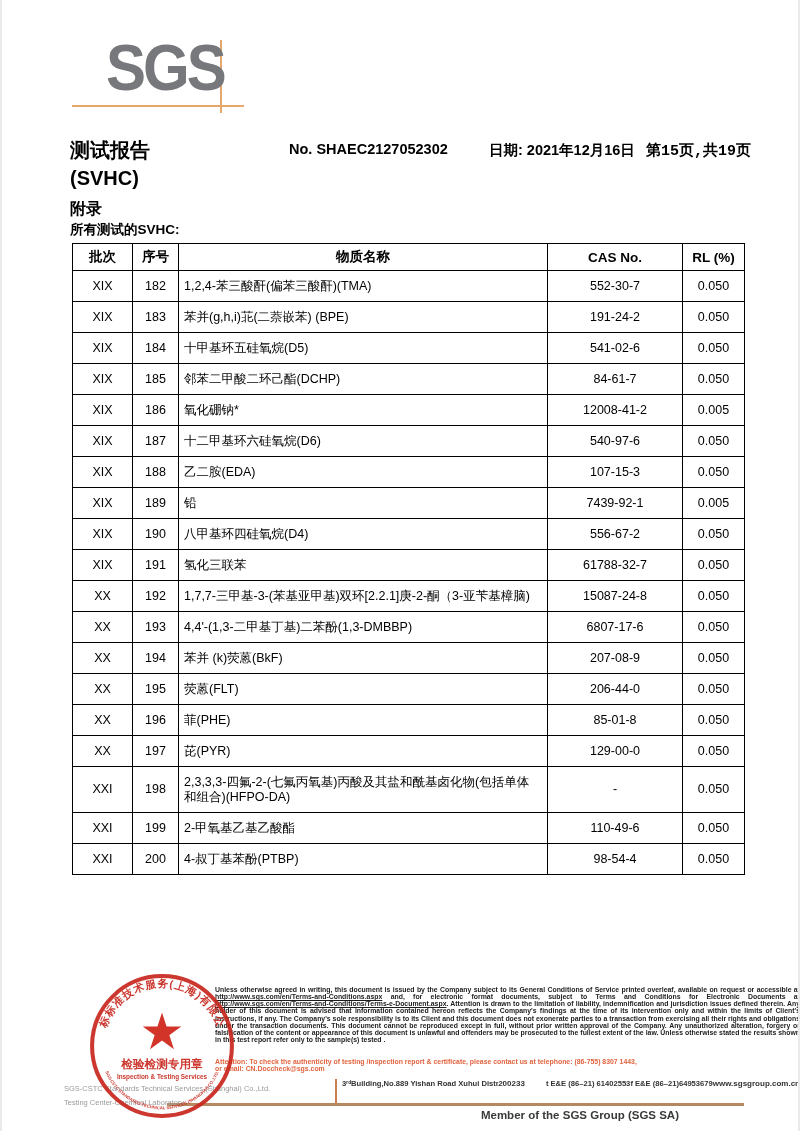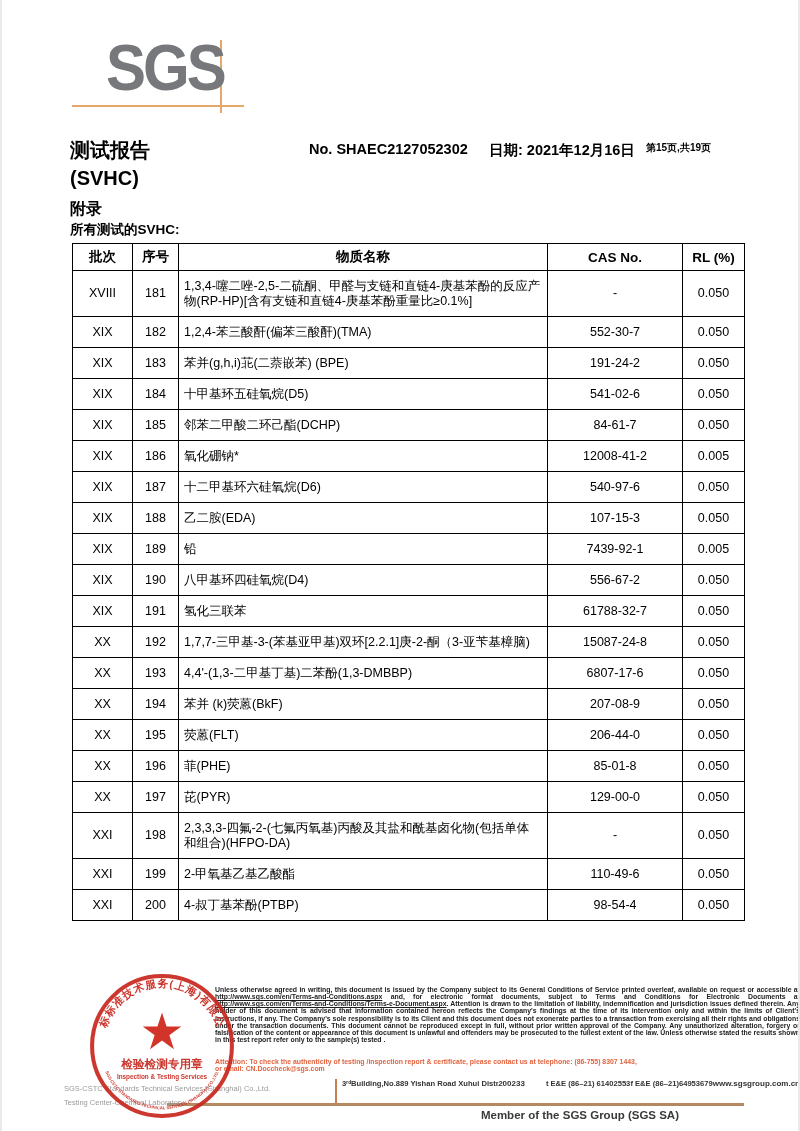--- a/index.html
+++ b/index.html
@@ -16,23 +16,23 @@
     position:absolute; left:34px; top:-2px;
     font-size:60px; font-weight:bold; color:#77787b; letter-spacing:-3px;
     transform:scaleY(1.08); transform-origin:top left; line-height:1;
   }
   .logo-hline { position:absolute; left:0; top:67px; width:172px; height:2px; background:#e5a76b; }
   .logo-vline { position:absolute; left:148px; top:2px; width:2px; height:73px; background:#e5a76b; }
 
   
   .title-main { position:absolute; left:68px; top:137px; font-size:20px; font-weight:bold; }
   .title-sub  { position:absolute; left:68px; top:167px; font-size:20px; font-weight:bold; }
-  .report-no  { position:absolute; left:287px; top:141px; font-size:14.5px; font-weight:600;margin-left:20px; }
+  .report-no  { position:absolute; left:287px; top:141px; font-size:14.5px; font-weight:600; }
   .report-date{ position:absolute; left:487px; top:141px; font-size:14.5px; font-weight:600; }
-  .report-page{ position:absolute; left:644px; top:141px; font-size:10px; font-weight:600; }
+  .report-page{ position:absolute; left:644px; top:141px; font-size:15px; font-weight:600;font-family:Liberation Mono, monospace; }
   .appendix   { position:absolute; left:68px; top:199px; font-size:16px; font-weight:bold; }
   .subtitle   { position:absolute; left:68px; top:221px; font-size:13.5px; font-weight:bold; }
 
   
   table.svhc {
     position:absolute; left:70px; top:243px; width:672px;
     border-collapse:collapse; table-layout:fixed;padding-left:28px;
   }
   table.svhc th, table.svhc td { border:1.5px solid #000; }
   table.svhc th {
@@ -104,27 +104,20 @@
     <thead>
       <tr>
         <th>批次</th>
         <th>序号</th>
         <th>物质名称</th>
         <th>CAS No.</th>
         <th>RL (%)</th>
       </tr>
     </thead>
     <tbody>
-    <tr>
-      <td>XVIII</td>
-      <td>181</td>
-      <td class="name-cell">1,3,4-噻二唑-2,5-二硫酮、甲醛与支链和直链4-庚基苯酚的反应产物(RP-HP)[含有支链和直链4-庚基苯酚重量比≥0.1%]</td>
-      <td>-</td>
-      <td>0.050</td>
-    </tr>
 
     <tr>
       <td>XIX</td>
       <td>182</td>
       <td class="name-cell">1,2,4-苯三酸酐(偏苯三酸酐)(TMA)</td>
       <td>552-30-7</td>
       <td>0.050</td>
     </tr>
 
     <tr>

